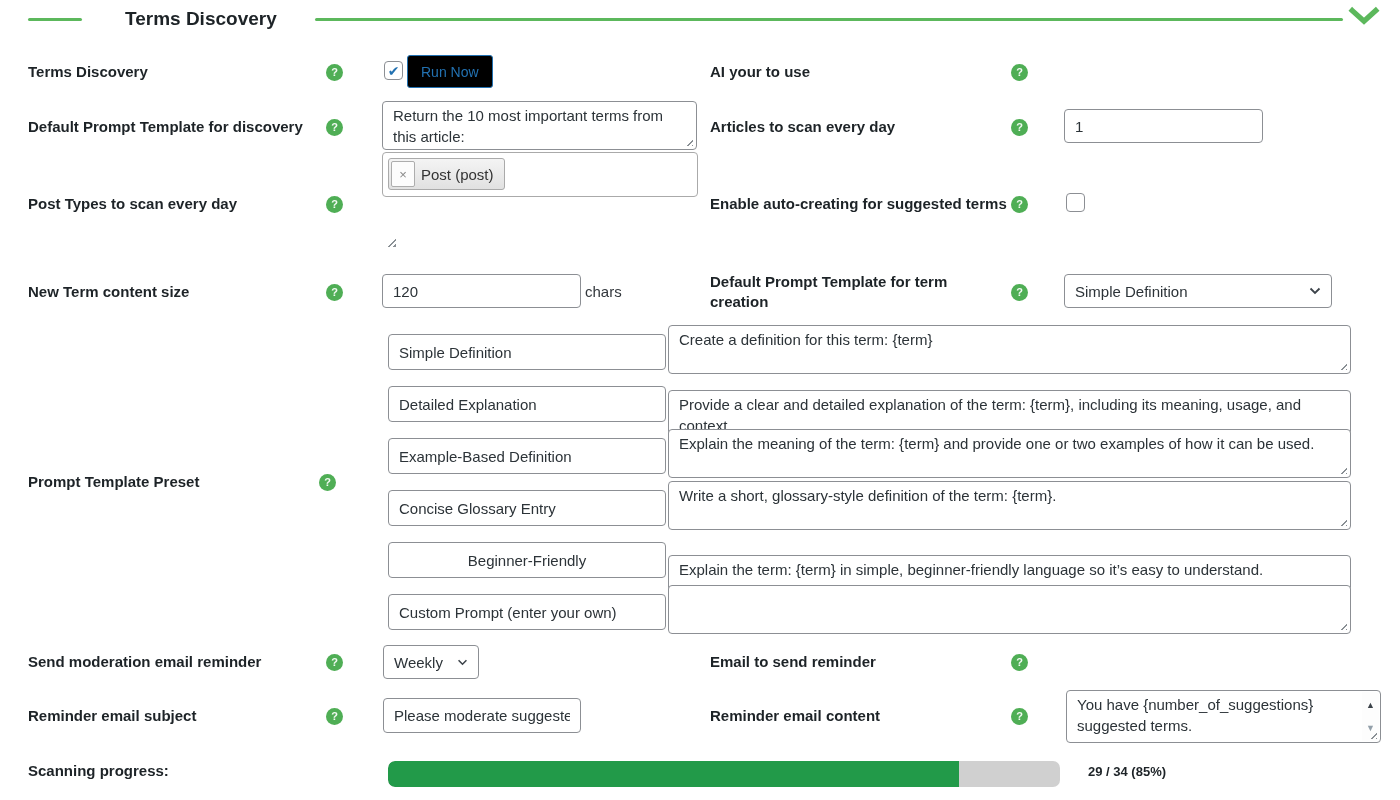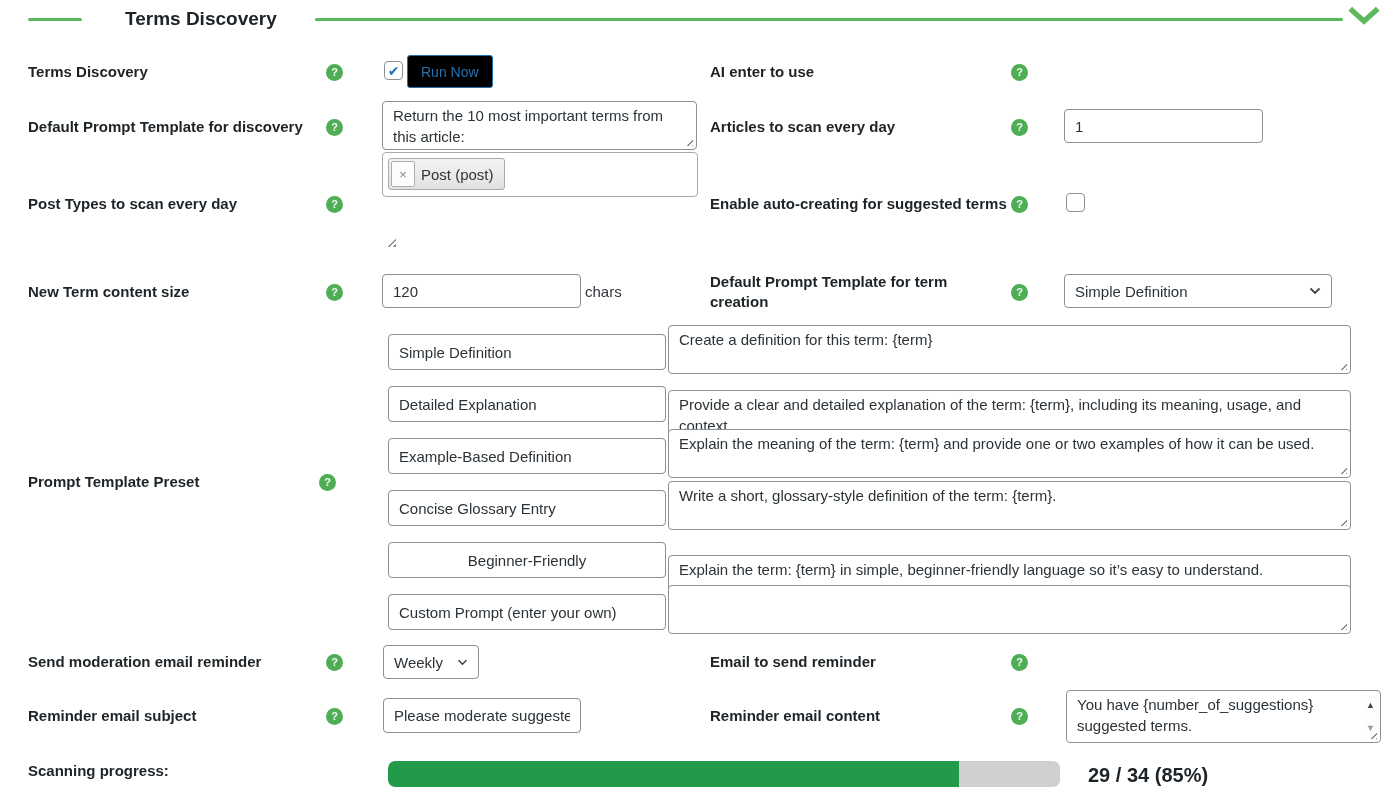--- a/index.html
+++ b/index.html
@@ -48,21 +48,21 @@
     display:inline-flex; align-items:center; gap:6px;
     background:linear-gradient(#f4f4f4,#e1e1e1); border:1px solid #aaa; border-radius:3px;
     padding:2px 10px 2px 2px; font-size:15px; color:#333;
   }
   .s2x {
     display:flex; align-items:center; justify-content:center; width:22px; height:24px;
     background:#fcfcfc; border:1px solid #adadad; border-radius:2px; color:#888; font-size:13px; cursor:pointer;
   }
   .pbar { position:absolute; background:#d0d0d0; border-radius:7px; overflow:hidden; }
   .pbar-fill { height:100%; background:#229a49; border-radius:7px 0 0 7px; }
-  .pvalue { position:absolute; font-size:20px; font-weight:600; color:#1d2327; }
+  .pvalue { position:absolute; font-size:13px; font-weight:600; color:#1d2327; }
   .scrollstrip {
     position:absolute; top:1px; right:1px; bottom:1px; width:17px;
     display:flex; flex-direction:column; align-items:center; background:#fdfdfd; border-radius:0 4px 4px 0;
   }
   .scrollstrip .up { font-size:9px; color:#3c434a; margin-top:3px; cursor:pointer; }
   .scrollstrip .down { font-size:9px; color:#93a0aa; margin-top:2px; cursor:pointer; }
   svg.chev { position:absolute; }
 </style>
 </head>
 <body>
@@ -76,21 +76,21 @@
     <polyline points="4,3 15,13 26,3" fill="none" stroke="#5cb85c" stroke-width="5" stroke-linecap="square"></polyline>
   </svg>
 
   <div class="label" style="left:28px; top:63px;">Terms Discovery</div>
   <div class="q" style="left:326px; top:64px;">?</div>
   <div class="cb" style="left:384px; top:61px;">
     <span>✔</span>
   </div>
   <button class="btn" style="left:407px; top:55px;">Run Now</button>
 
-  <div class="label" style="left:710px; top:63px;">AI enter to use</div>
+  <div class="label" style="left:710px; top:63px;">AI your to use</div>
   <div class="q" style="left:1011px; top:64px;">?</div>
 
   <div class="label wrap" style="left:28px; top:117px; width:320px;">Default Prompt Template for discovery</div>
   <div class="q" style="left:326px; top:119px;">?</div>
   <div class="textbox" style="left:382px; top:101px; width:315px; height:49px;">
     <span>Return the 10 most important terms from this article:</span>
     <span class="grip"></span>
   </div>
 
   <div class="label" style="left:710px; top:118px;">Articles to scan every day</div>

